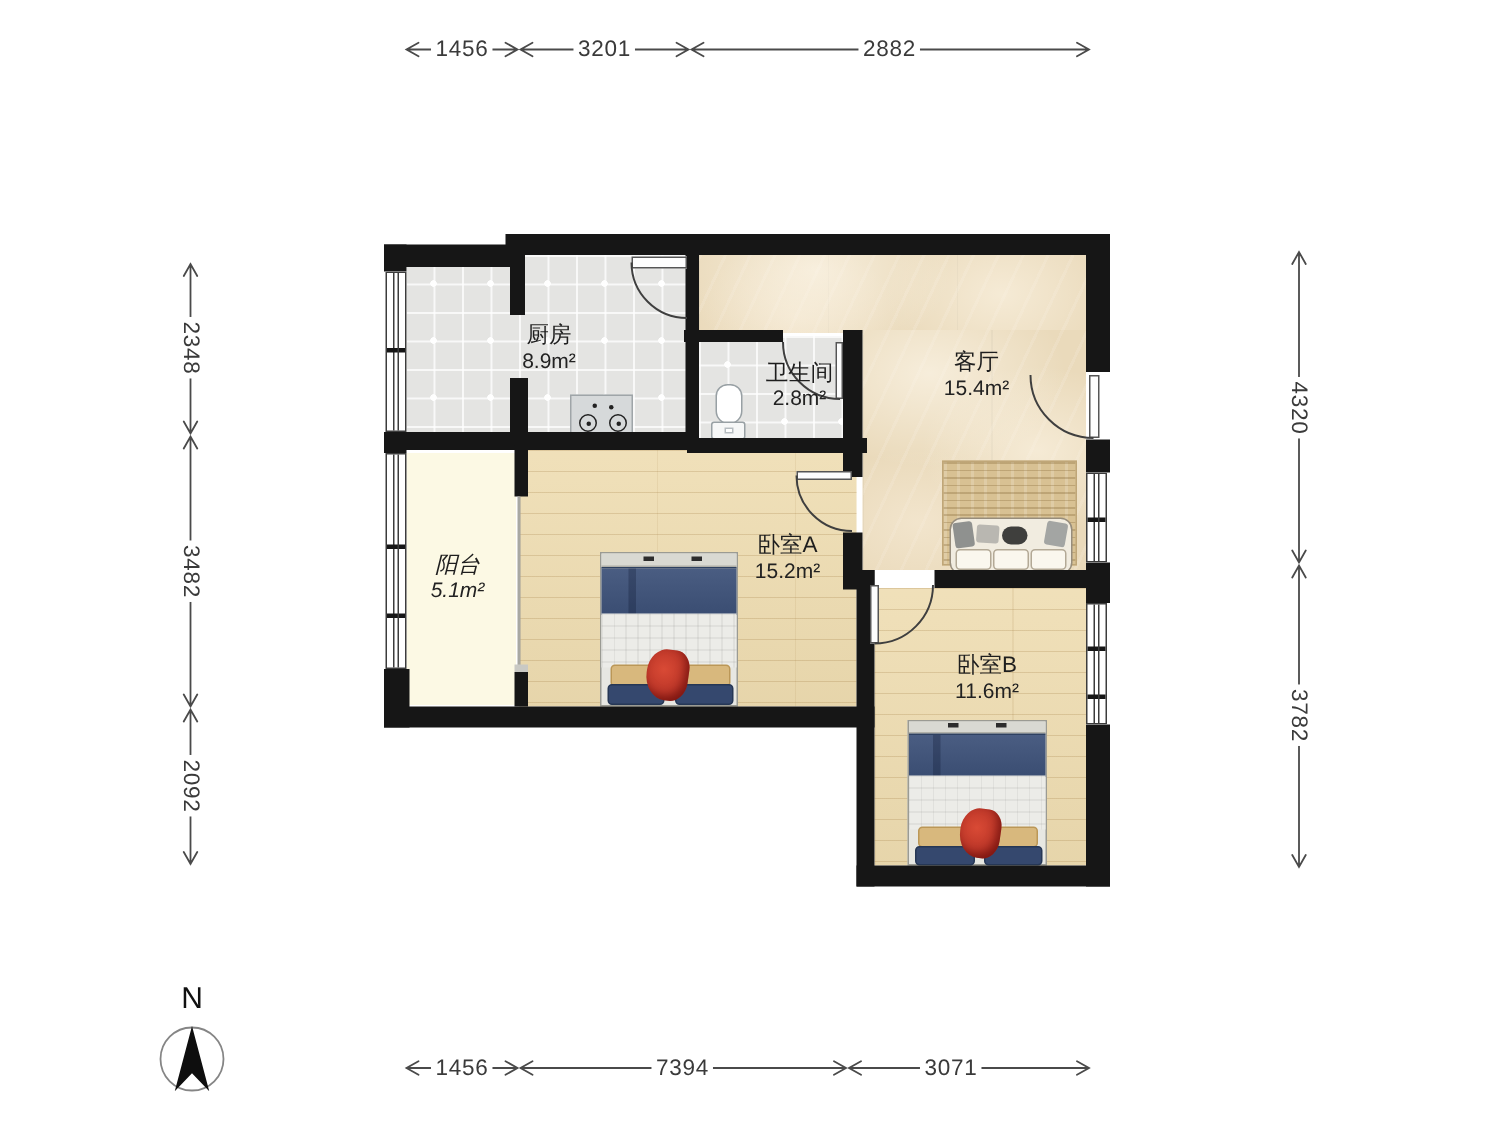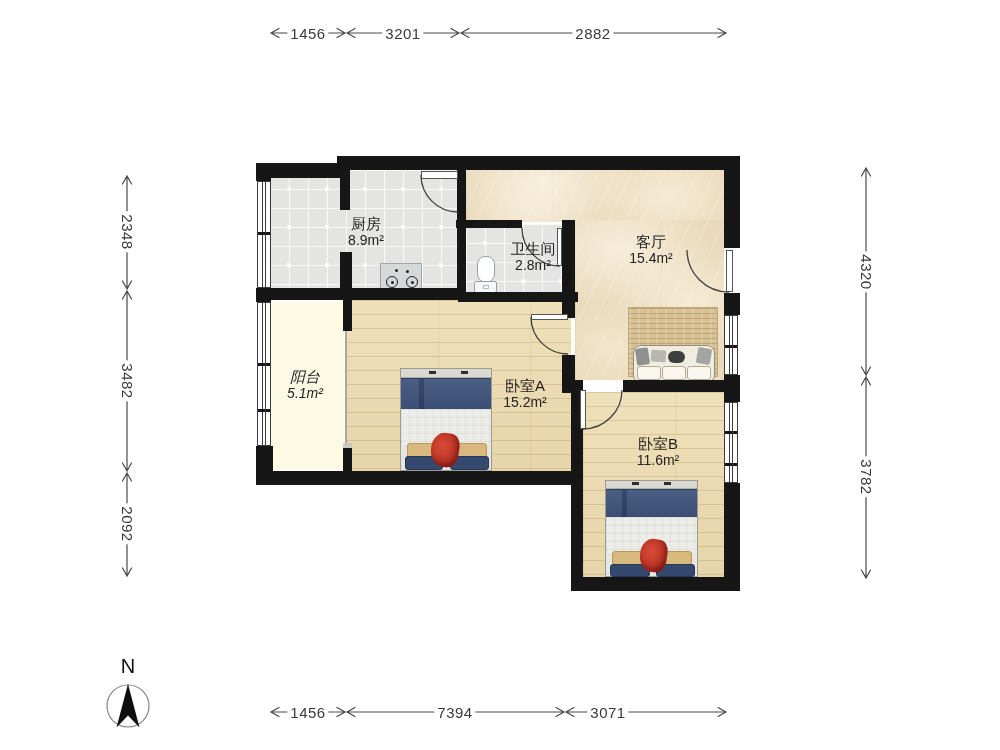--- a/index.html
+++ b/index.html
@@ -229,35 +229,35 @@
     <div class="rarea">2.8m²</div>
   </div>
   <div class="roomlabel" style="left:651px;top:233px;">
     <div class="rname">客厅</div>
     <div class="rarea">15.4m²</div>
   </div>
   <div class="roomlabel" style="left:305px;top:368px;font-style:italic;">
     <div class="rname">阳台</div>
     <div class="rarea">5.1m²</div>
   </div>
-  <div class="roomlabel" style="left:525px;top:377px;">
+  <div class="roomlabel" style="left:525px;top:355px;">
     <div class="rname">卧室A</div>
     <div class="rarea">15.2m²</div>
   </div>
   <div class="roomlabel" style="left:658px;top:435px;">
     <div class="rname">卧室B</div>
     <div class="rarea">11.6m²</div>
   </div>
 
   <div class="dim" style="left:308px;top:33px;">1456</div>
   <div class="dim" style="left:403px;top:33px;">3201</div>
   <div class="dim" style="left:593px;top:33px;">2882</div>
   <div class="dim" style="left:308px;top:712px;">1456</div>
   <div class="dim" style="left:455px;top:712px;">7394</div>
-  <div class="dim" style="left:608px;top:712px;">3071</div>
+  <div class="dim" style="left:634px;top:712px;">3071</div>
   <div class="dim vert" style="left:127px;top:232px;">2348</div>
   <div class="dim vert" style="left:127px;top:381px;">3482</div>
   <div class="dim vert" style="left:127px;top:524px;">2092</div>
   <div class="dim vert" style="left:866px;top:272px;">4320</div>
   <div class="dim vert" style="left:866px;top:477px;">3782</div>
 
   <div class="north-label" style="left:128px;top:655px;">N</div>
 
 </div>
 

